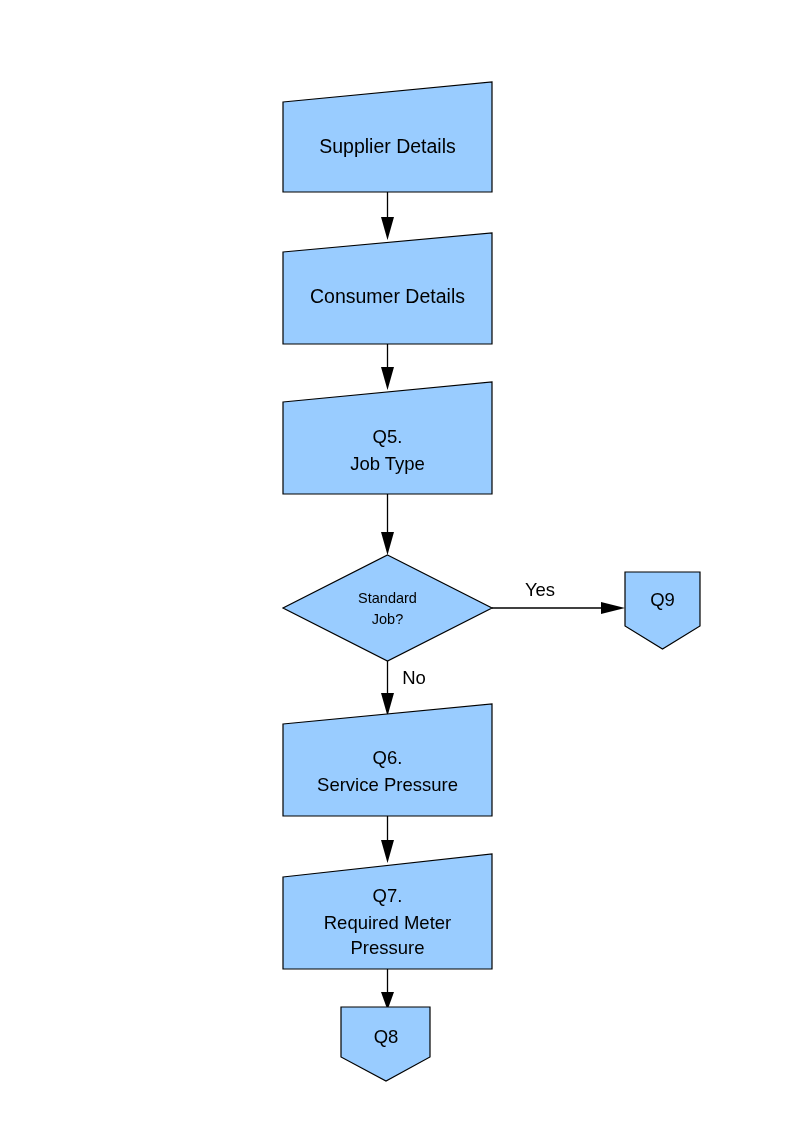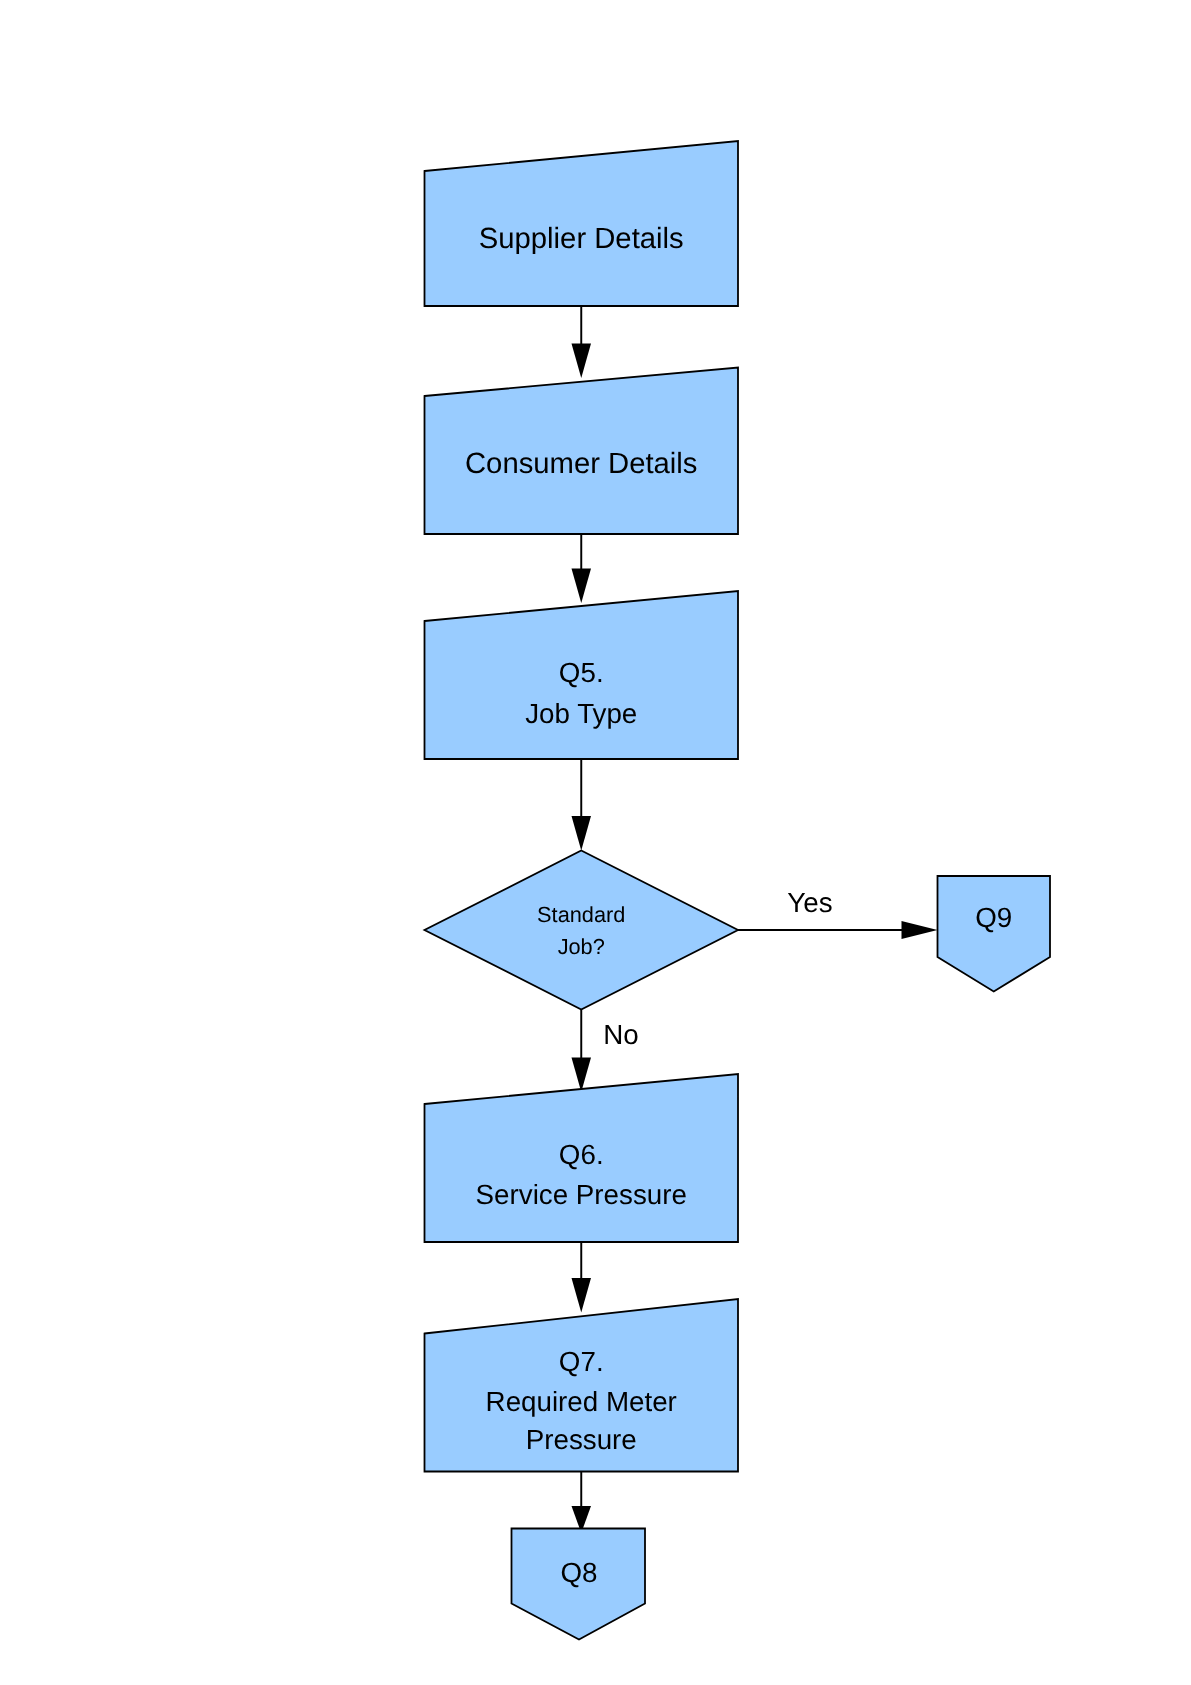--- a/index.html
+++ b/index.html
@@ -11,21 +11,21 @@
   body {
     width: 794px;
     height: 1123px;
     font-family: "Liberation Sans", sans-serif;
     position: relative;
     overflow: hidden;
   }
   #flow-root {
     position: absolute;
     left: 0;
-    top: 16px;
+    top: 4px;
     width: 794px;
     height: 972px;
   }
   svg.flow-canvas {
     display: block;
     width: 794px;
     height: 1123px;
   }
   .node-shape {
     fill: #99ccff;

